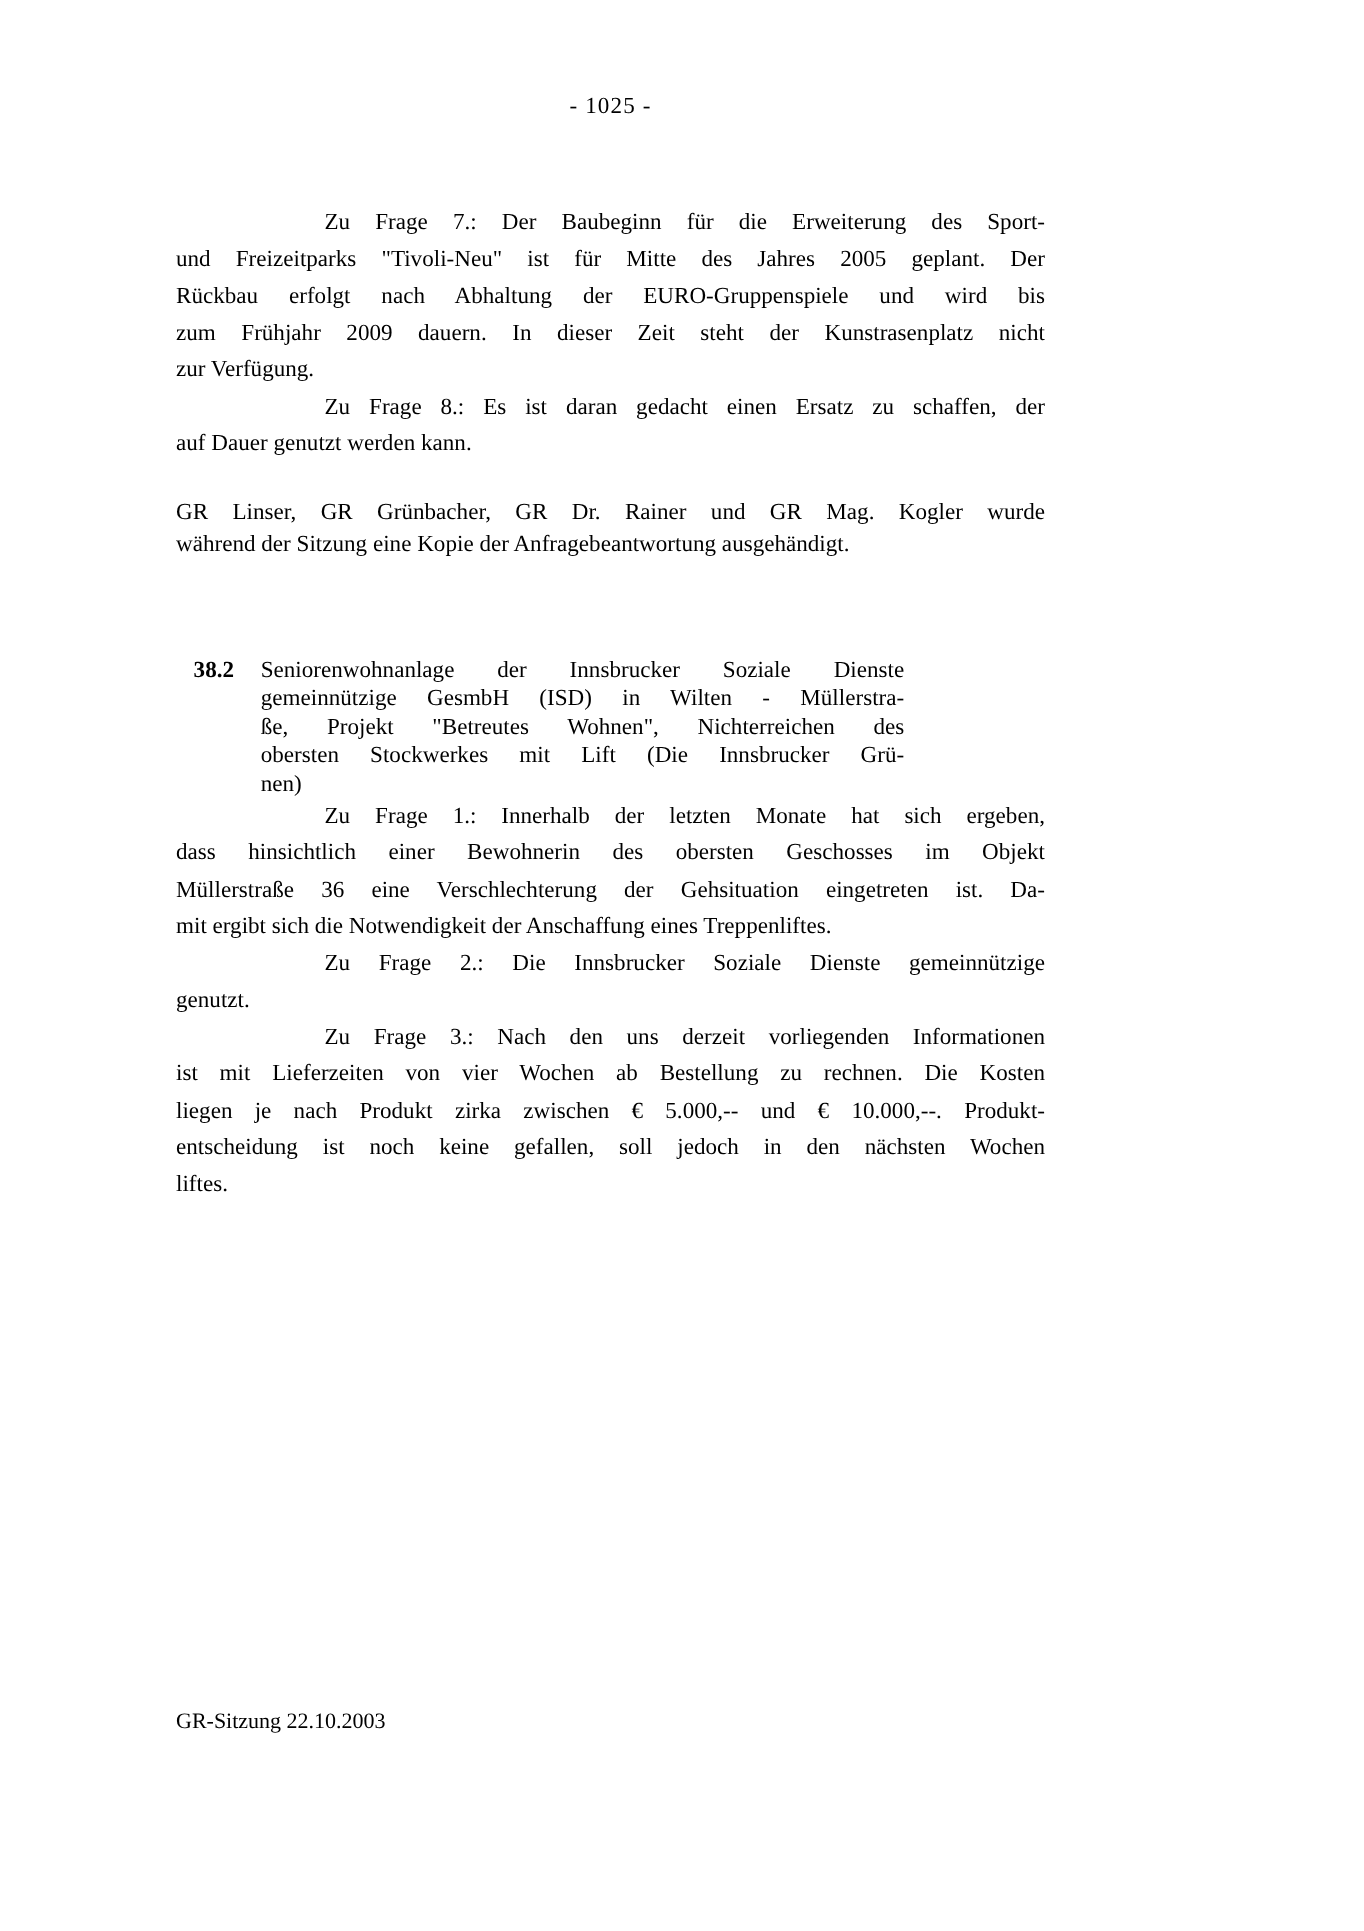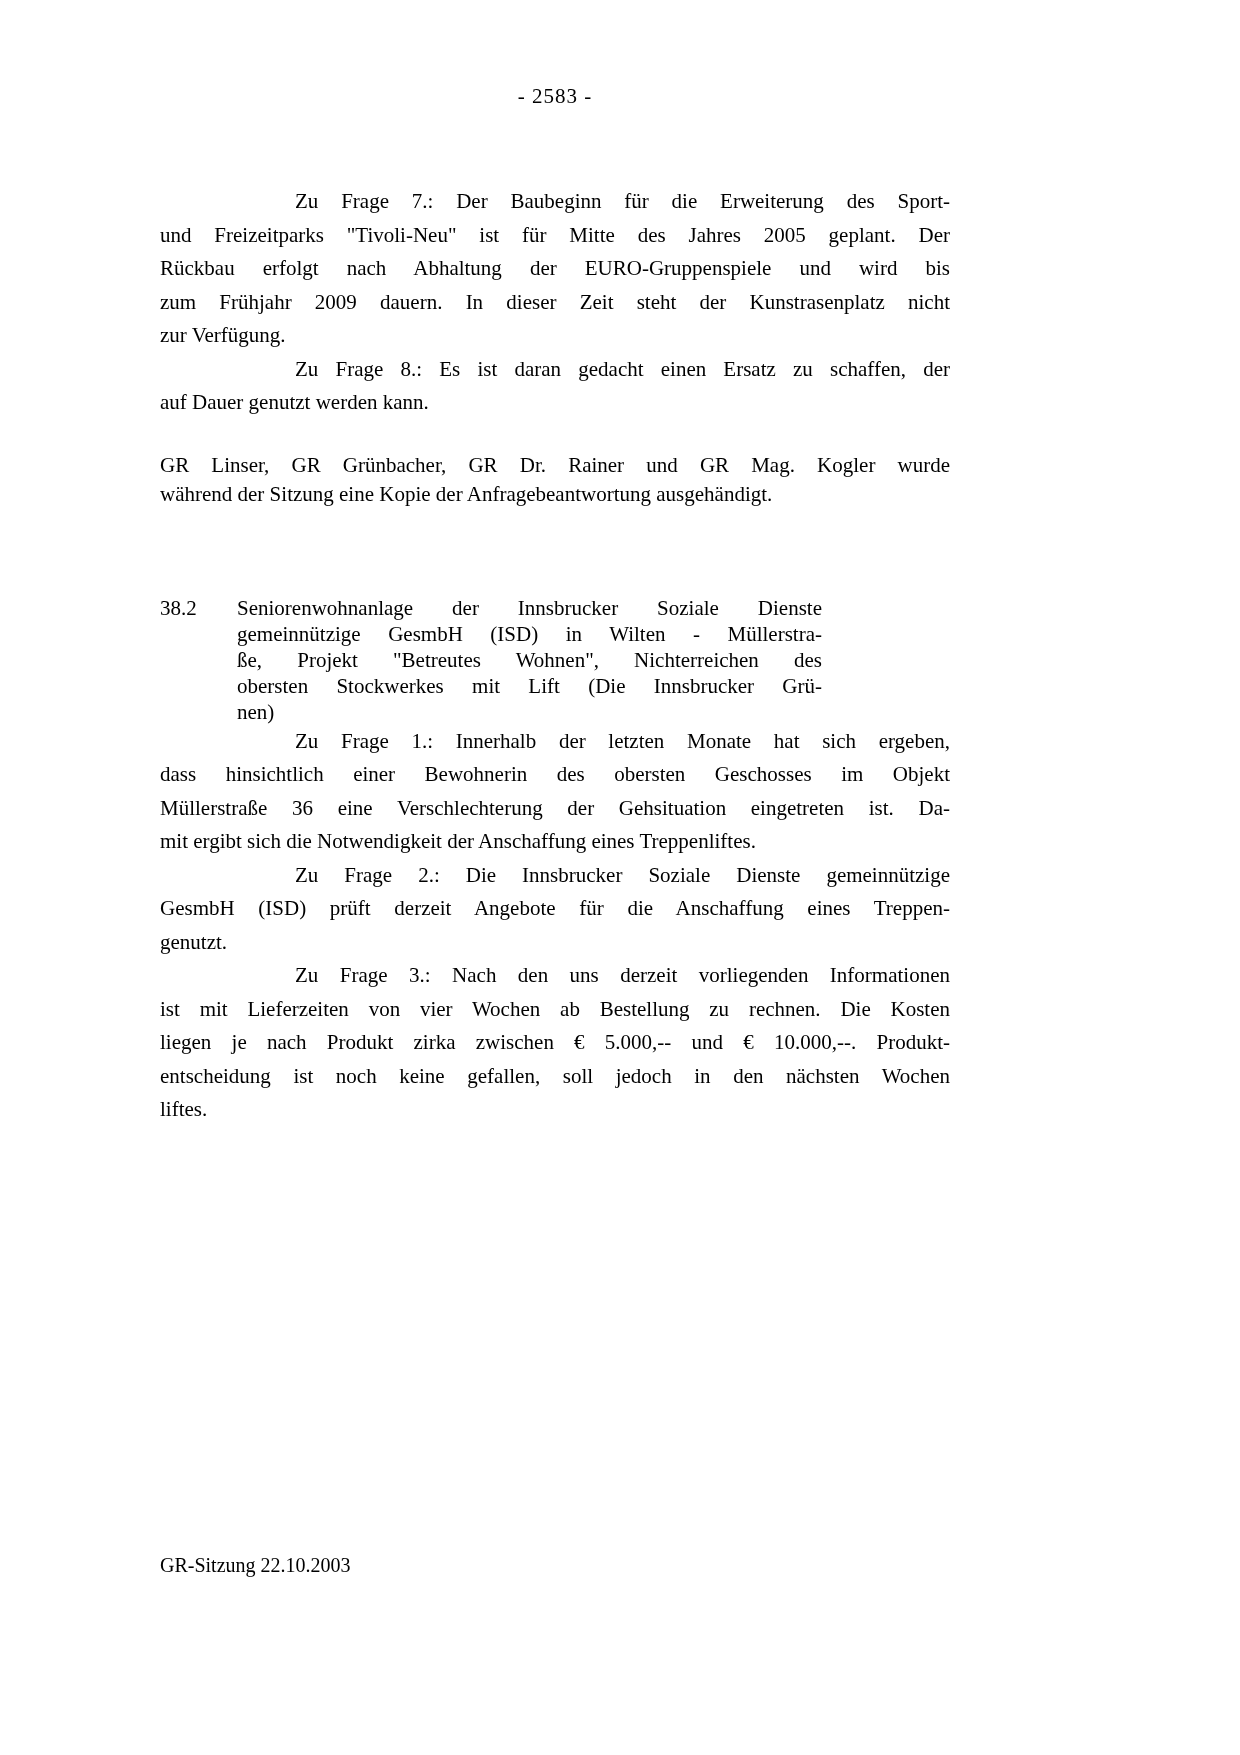--- a/index.html
+++ b/index.html
@@ -44,23 +44,24 @@
 
   .gap-sm { margin-top: 31px; }
   .gap-lg { margin-top: 86px; }
   .gap-md { margin-top: 35px; }
 
   .section {
     position: relative;
   }
   .section .sec-num {
     position: absolute;
-    left: 0;
+    left: 16px;
     top: 0;
     line-height: 26px;
+    font-weight: bold;
   }
   .section .sec-title {
     margin-left: 77px;
     width: 585px;
   }
   .section .line { line-height: 26px; }
 
   .underline { text-decoration: underline; }
 
   .footer {
@@ -69,21 +70,21 @@
     left: 160px;
     font-size: 20px;
     line-height: 18px;
   }
 </style>
 </head>
 <body>
 
 <div class="page">
 
-  <div class="page-number">- 2583 -</div>
+  <div class="page-number">- 1025 -</div>
 
   <div class="col">
 
     <div class="para">
       <div class="line indent">Zu Frage 7.: Der Baubeginn für die Erweiterung des Sport-</div>
       <div class="line">und Freizeitparks "Tivoli-Neu" ist für Mitte des Jahres 2005 geplant. Der</div>
       <div class="line">Rückbau erfolgt nach Abhaltung der EURO-Gruppenspiele und wird bis</div>
       <div class="line">zum Frühjahr 2009 dauern. In dieser Zeit steht der Kunstrasenplatz nicht</div>
       <div class="line last">zur Verfügung.</div>
     </div>
@@ -112,21 +113,20 @@
 
     <div class="para">
       <div class="line indent">Zu Frage 1.: Innerhalb der letzten Monate hat sich ergeben,</div>
       <div class="line">dass hinsichtlich einer Bewohnerin des obersten Geschosses im Objekt</div>
       <div class="line">Müllerstraße 36 eine Verschlechterung der Gehsituation eingetreten ist. Da-</div>
       <div class="line last">mit ergibt sich die Notwendigkeit der Anschaffung eines Treppenliftes.</div>
     </div>
 
     <div class="para">
       <div class="line indent">Zu Frage 2.: Die Innsbrucker Soziale Dienste gemeinnützige</div>
-      <div class="line">GesmbH (ISD) prüft derzeit Angebote für die Anschaffung eines Treppen-</div>
       <div class="line last">genutzt.</div>
     </div>
 
     <div class="para">
       <div class="line indent">Zu Frage 3.: Nach den uns derzeit vorliegenden Informationen</div>
       <div class="line">ist mit Lieferzeiten von vier Wochen ab Bestellung zu rechnen. Die Kosten</div>
       <div class="line">liegen je nach Produkt zirka zwischen € 5.000,-- und € 10.000,--. Produkt-</div>
       <div class="line">entscheidung ist noch keine gefallen, soll jedoch in den nächsten Wochen</div>
       <div class="line last">liftes.</div>
     </div>

